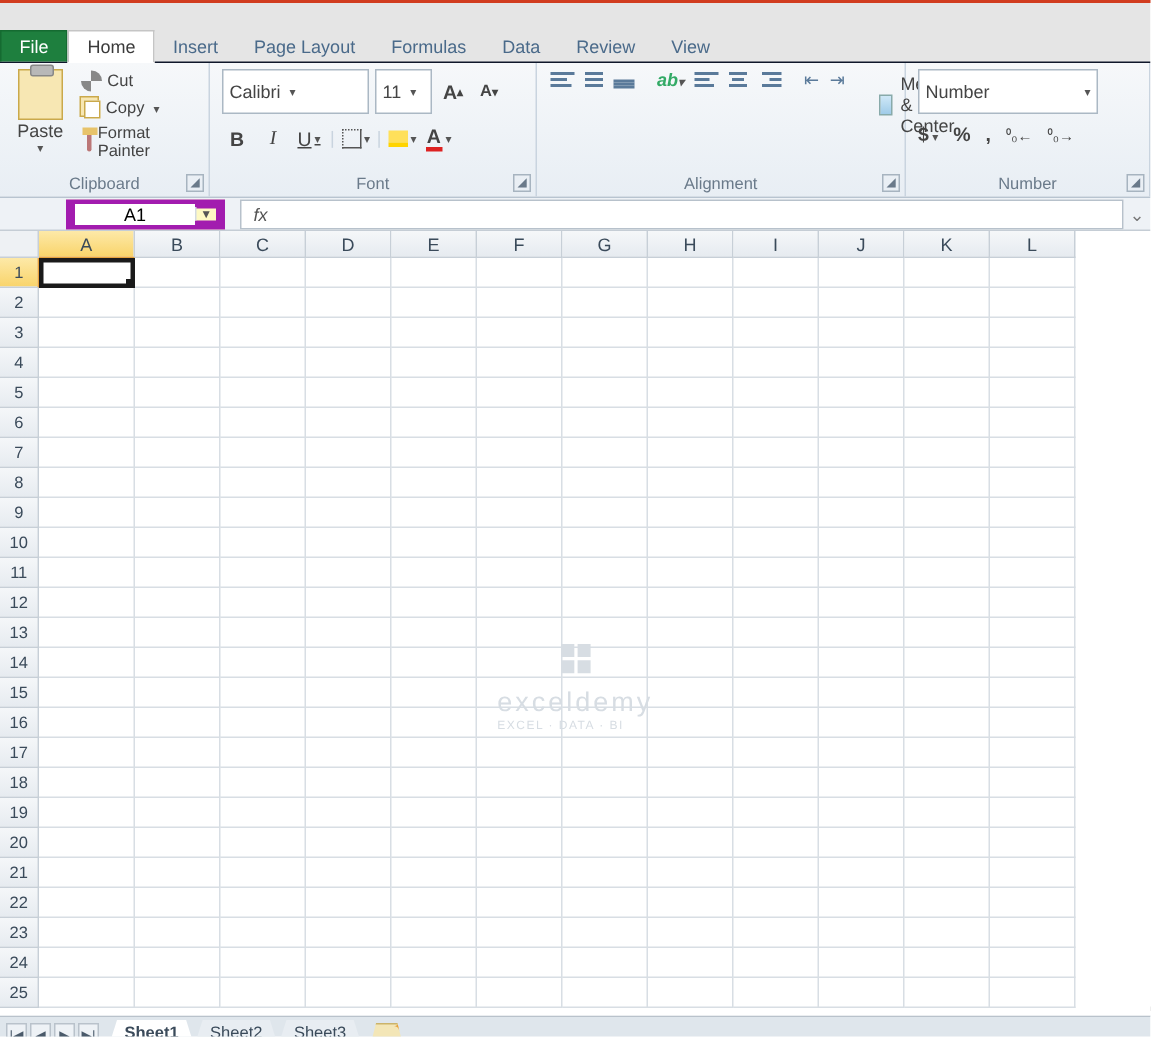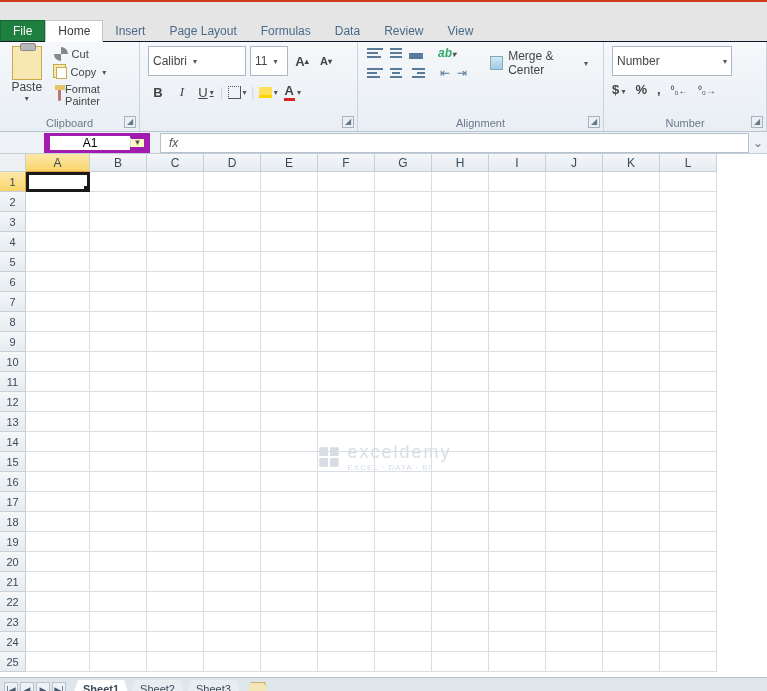--- a/index.html
+++ b/index.html
@@ -37,21 +37,21 @@
 .combo .dd { margin-left:6px; font-size:8px; color:#555; }
 .btn-sm { width:20px; height:20px; display:flex; align-items:center; justify-content:center; cursor:pointer; font-size:13px; }
 .font-grow { font-weight:bold; }
 .font-grow sup, .font-shrink sup { font-size:8px; }
 .u-line { text-decoration: underline; }
 .border-ico { width:13px; height:13px; border:1px solid #555; border-top-style:dotted; border-left-style:dotted; }
 .fill-ico { width:13px; height:11px; background:linear-gradient(#ffe05a,#ffe05a); border-bottom:3px solid #ffd400; position:relative; }
 .fontcolor-ico { font-weight:bold; border-bottom:3px solid #d22; padding:0 1px; }
 
 
-.align-col { display:flex; flex-direction:column; gap:6px;justify-content:space-between; }
+.align-col { display:flex; flex-direction:row; gap:6px;justify-content:space-between; }
 .align-row { display:flex; gap:3px; }
 .align-ico { width:18px; height:14px; display:flex; flex-direction:column; justify-content:space-around; cursor:pointer; padding:1px; }
 .align-ico span { height:2px; background:#5a7a9a; display:block; }
 .ai-top span:nth-child(1){width:100%} .ai-top span:nth-child(2){width:70%} .ai-top span:nth-child(3){width:85%}
 .ai-mid span{width:80%; margin:0 auto;}
 .ai-bot { justify-content:flex-end; } .ai-bot span{width:85%}
 .ai-l span{width:100%} .ai-l span:nth-child(2){width:60%} .ai-l span:nth-child(3){width:80%}
 .ai-c span{margin:0 auto;width:80%} .ai-c span:nth-child(2){width:50%}
 .ai-r span{margin-left:auto;width:80%} .ai-r span:nth-child(2){width:50%}
 .indent-ico { font-size:12px; color:#5a7a9a; cursor:pointer; padding:0 2px;}
@@ -84,21 +84,21 @@
 .colhdr.sel { background:linear-gradient(#fde9a8,#f9d46b); border-bottom:1px solid #e6a23c; }
 .rowhdrs { position:absolute; left:0; top:18px; width:26px; }
 .rowhdr { height:20px; background:linear-gradient(#f5f7f9,#e6ebf0); border-right:1px solid #c7cfd7; border-bottom:1px solid #c7cfd7; text-align:center; font-size:11px; line-height:20px; color:#3a4a5a; cursor:pointer; }
 .rowhdr.sel { background:linear-gradient(#fde9a8,#f9d46b); border-right:1px solid #e6a23c; }
 .cells { position:absolute; left:26px; top:18px; right:0; bottom:0; }
 .crow { display:flex; height:20px; }
 .cell { width:57px; height:20px; border-right:1px solid #d8dee4; border-bottom:1px solid #d8dee4; }
 .cell.first { width:64px; }
 .active-cell { position:absolute; left:26px; top:18px; width:64px; height:20px; border:3px solid #1a1a1a; pointer-events:none; }
 .active-cell::after { content:""; position:absolute; right:-3px; bottom:-3px; width:6px; height:6px; background:#1a1a1a; }
-.watermark { position:absolute; left:50%; top:58%; transform:translate(-50%,-50%); color:#d7dde3; font-size:18px; letter-spacing:2px; pointer-events:none; display:flex; align-items:center; gap:6px; }
+.watermark { position:absolute; left:50%; top:58%; transform:translate(-50%,-50%); color:#d7dde3; font-size:18px; letter-spacing:2px; pointer-events:none; display:flex; align-items:center; gap:6px;flex-direction:column; }
 .watermark .sub { font-size:8px; letter-spacing:1px; display:block; }
 
 
 .sheetbar { height:24px; border-top:1px solid #b9c2cb; background:#dfe6ec; display:flex; align-items:center; padding:0 4px; outline:3px solid #d4d4d4; outline-offset:3px; }
 .nav-btns { display:flex; gap:2px; margin-right:6px; }
 .nav-btn { width:14px; height:16px; background:#eef2f6; border:1px solid #b9c2cb; font-size:9px; line-height:14px; text-align:center; cursor:pointer; color:#4a5a6a; }
 .sheettab { padding:3px 10px; background:#e8edf2; border:1px solid #aeb9c3; border-top:none; font-size:11px; color:#3a4a5a; cursor:pointer; margin-right:-1px; clip-path: polygon(6px 0, calc(100% - 6px) 0, 100% 100%, 0 100%); }
 .sheettab.active { background:#fff; font-weight:bold; outline:2px solid #d22; outline-offset:1px; z-index:2; position:relative; }
 .newsheet { width:22px; height:16px; margin-left:6px; background:#f3e6b7; border:1px solid #cbb36a; cursor:pointer; position:relative; clip-path: polygon(4px 0, calc(100% - 4px) 0, 100% 100%, 0 100%); }
 .newsheet::after { content:"✦"; position:absolute; right:-2px; top:-4px; font-size:9px; color:#e6a23c; }
@@ -184,20 +184,21 @@
               <span class="fill-ico"></span>
               <span style="font-size:8px;color:#555;margin-left:2px">▾</span>
             </div>
           <div class="btn-sm">
               <span class="fontcolor-ico">A</span>
               <span style="font-size:8px;color:#555;margin-left:2px">▾</span>
             </div>
         </div>
       </div>
     </div>
+    <div class="group-label">Font</div>
     <div class="dialog-launch">◢</div>
   </div>
 
   <div class="group" style="width:246px">
     <div class="group-body">
       <div class="align-col">
         <div class="align-row">
           <div class="align-ico ai-top">
               <span></span>
               <span></span>

